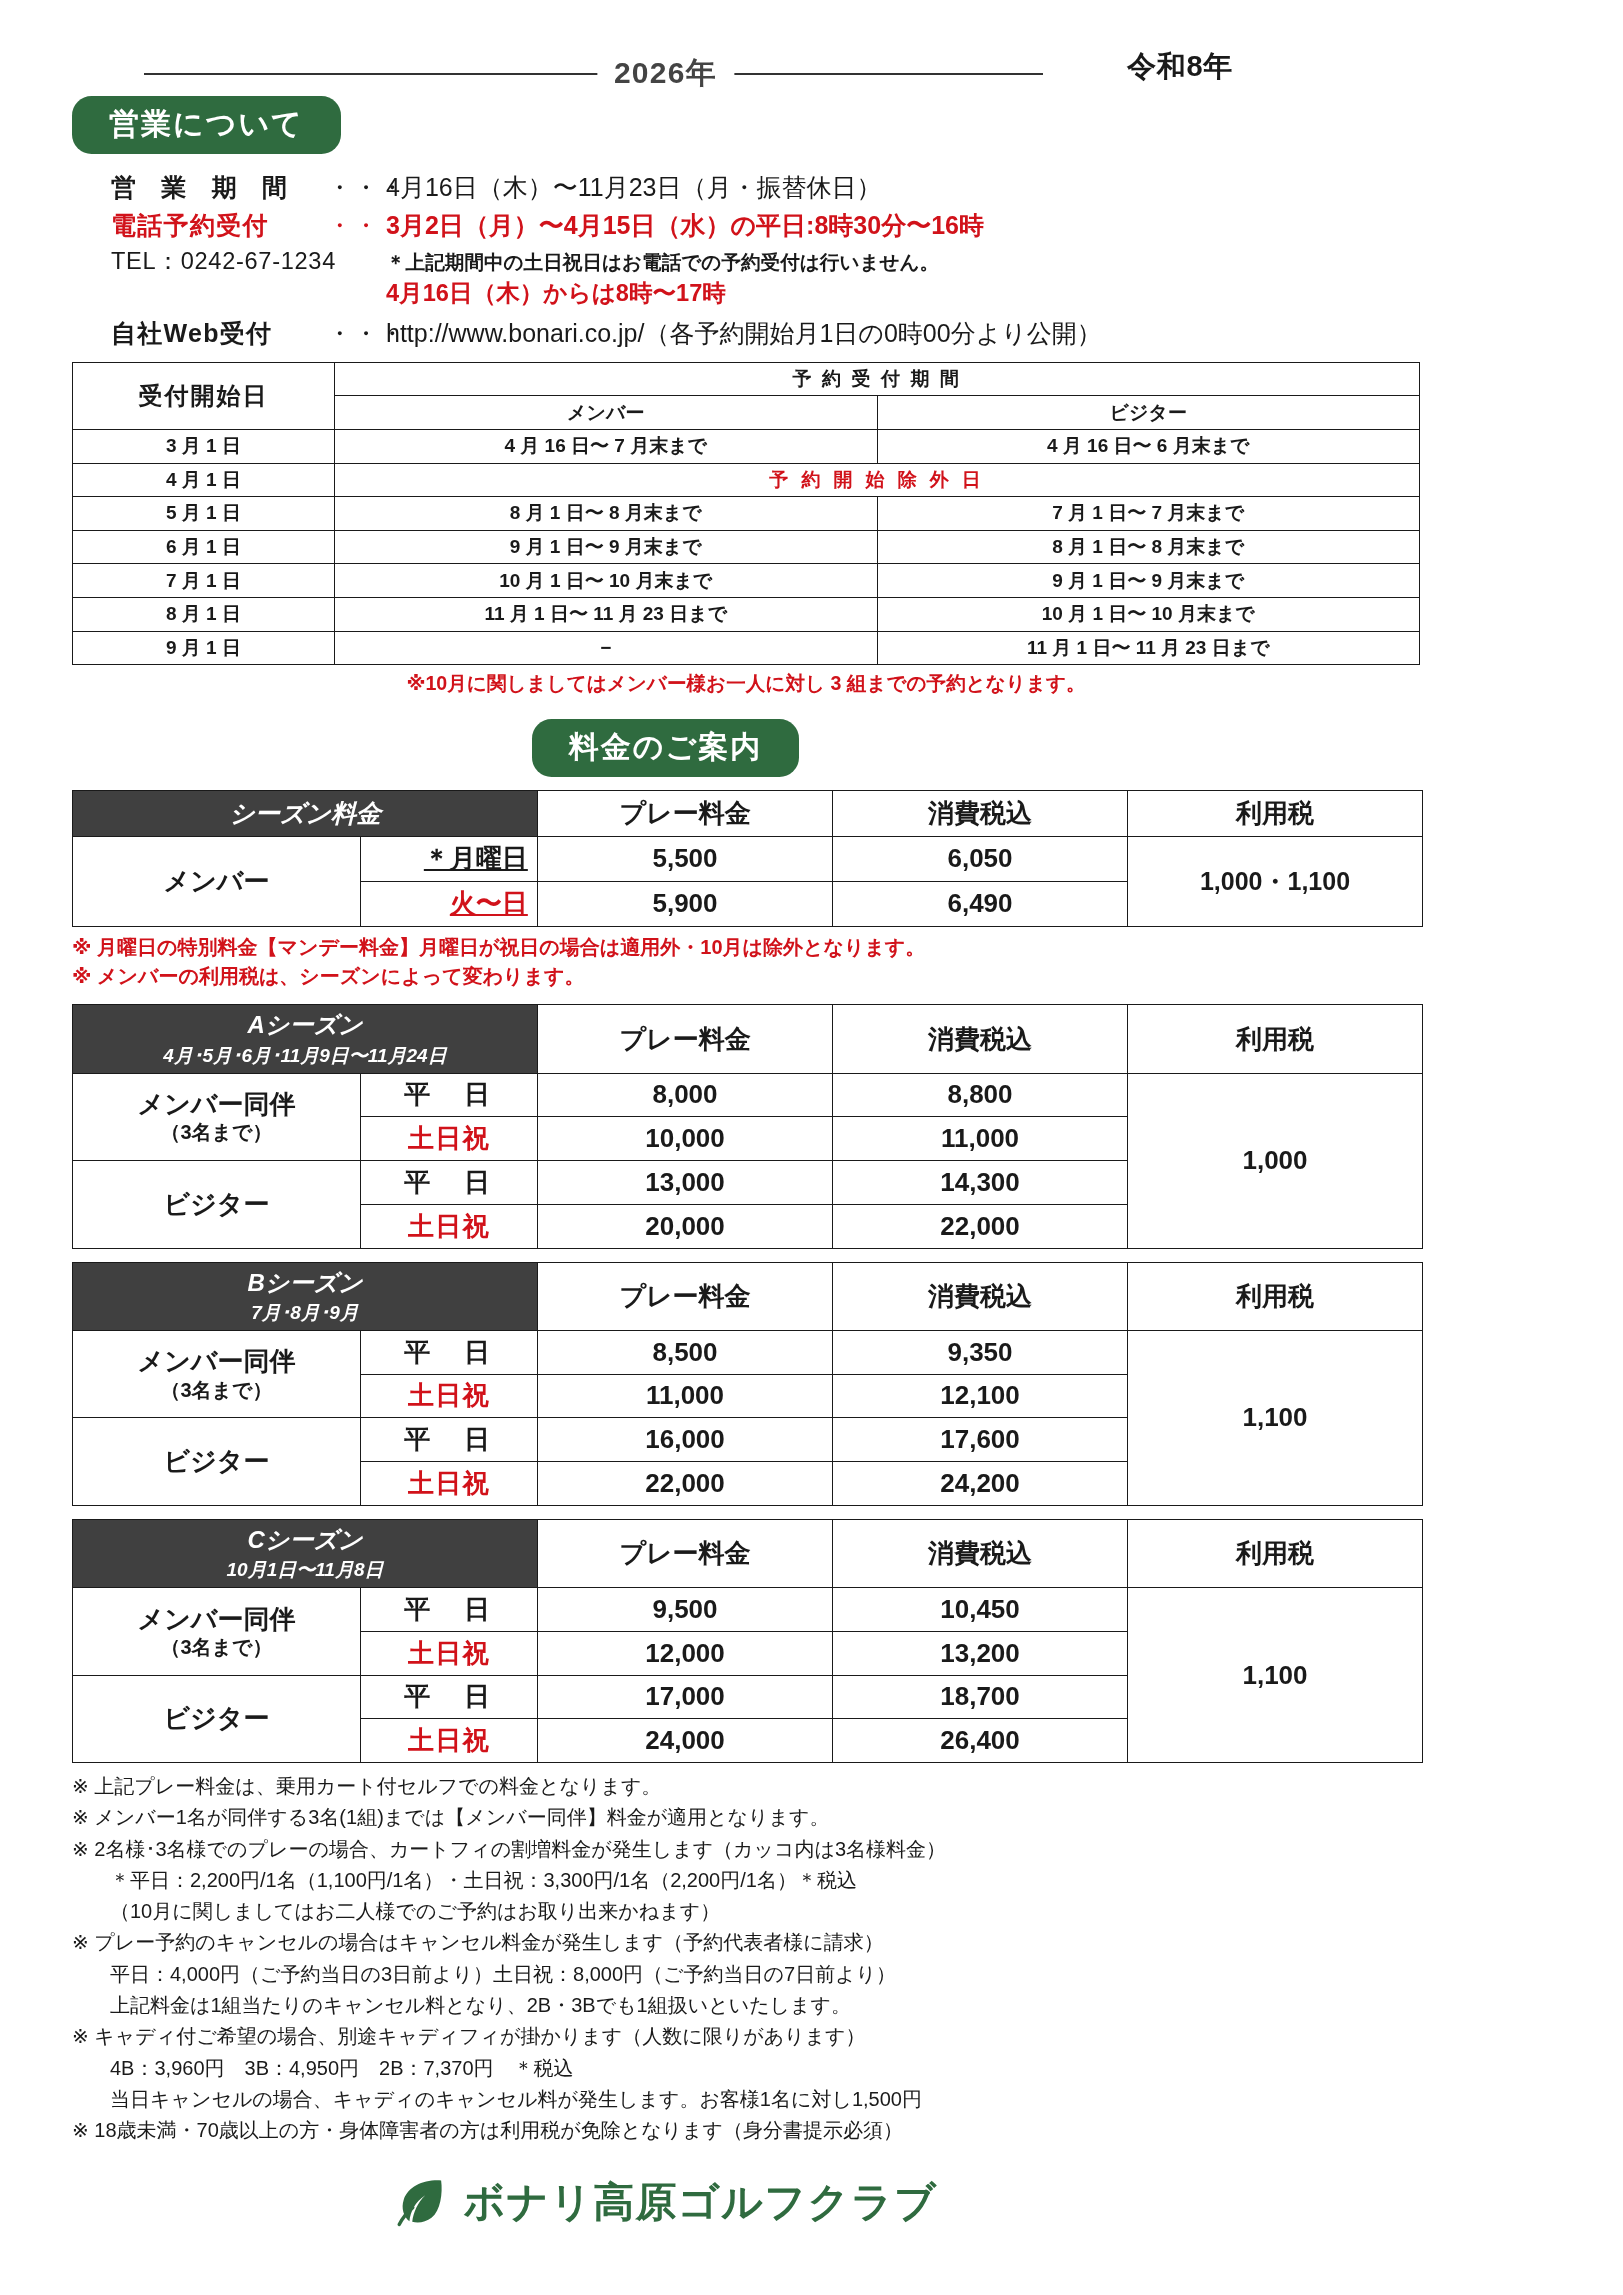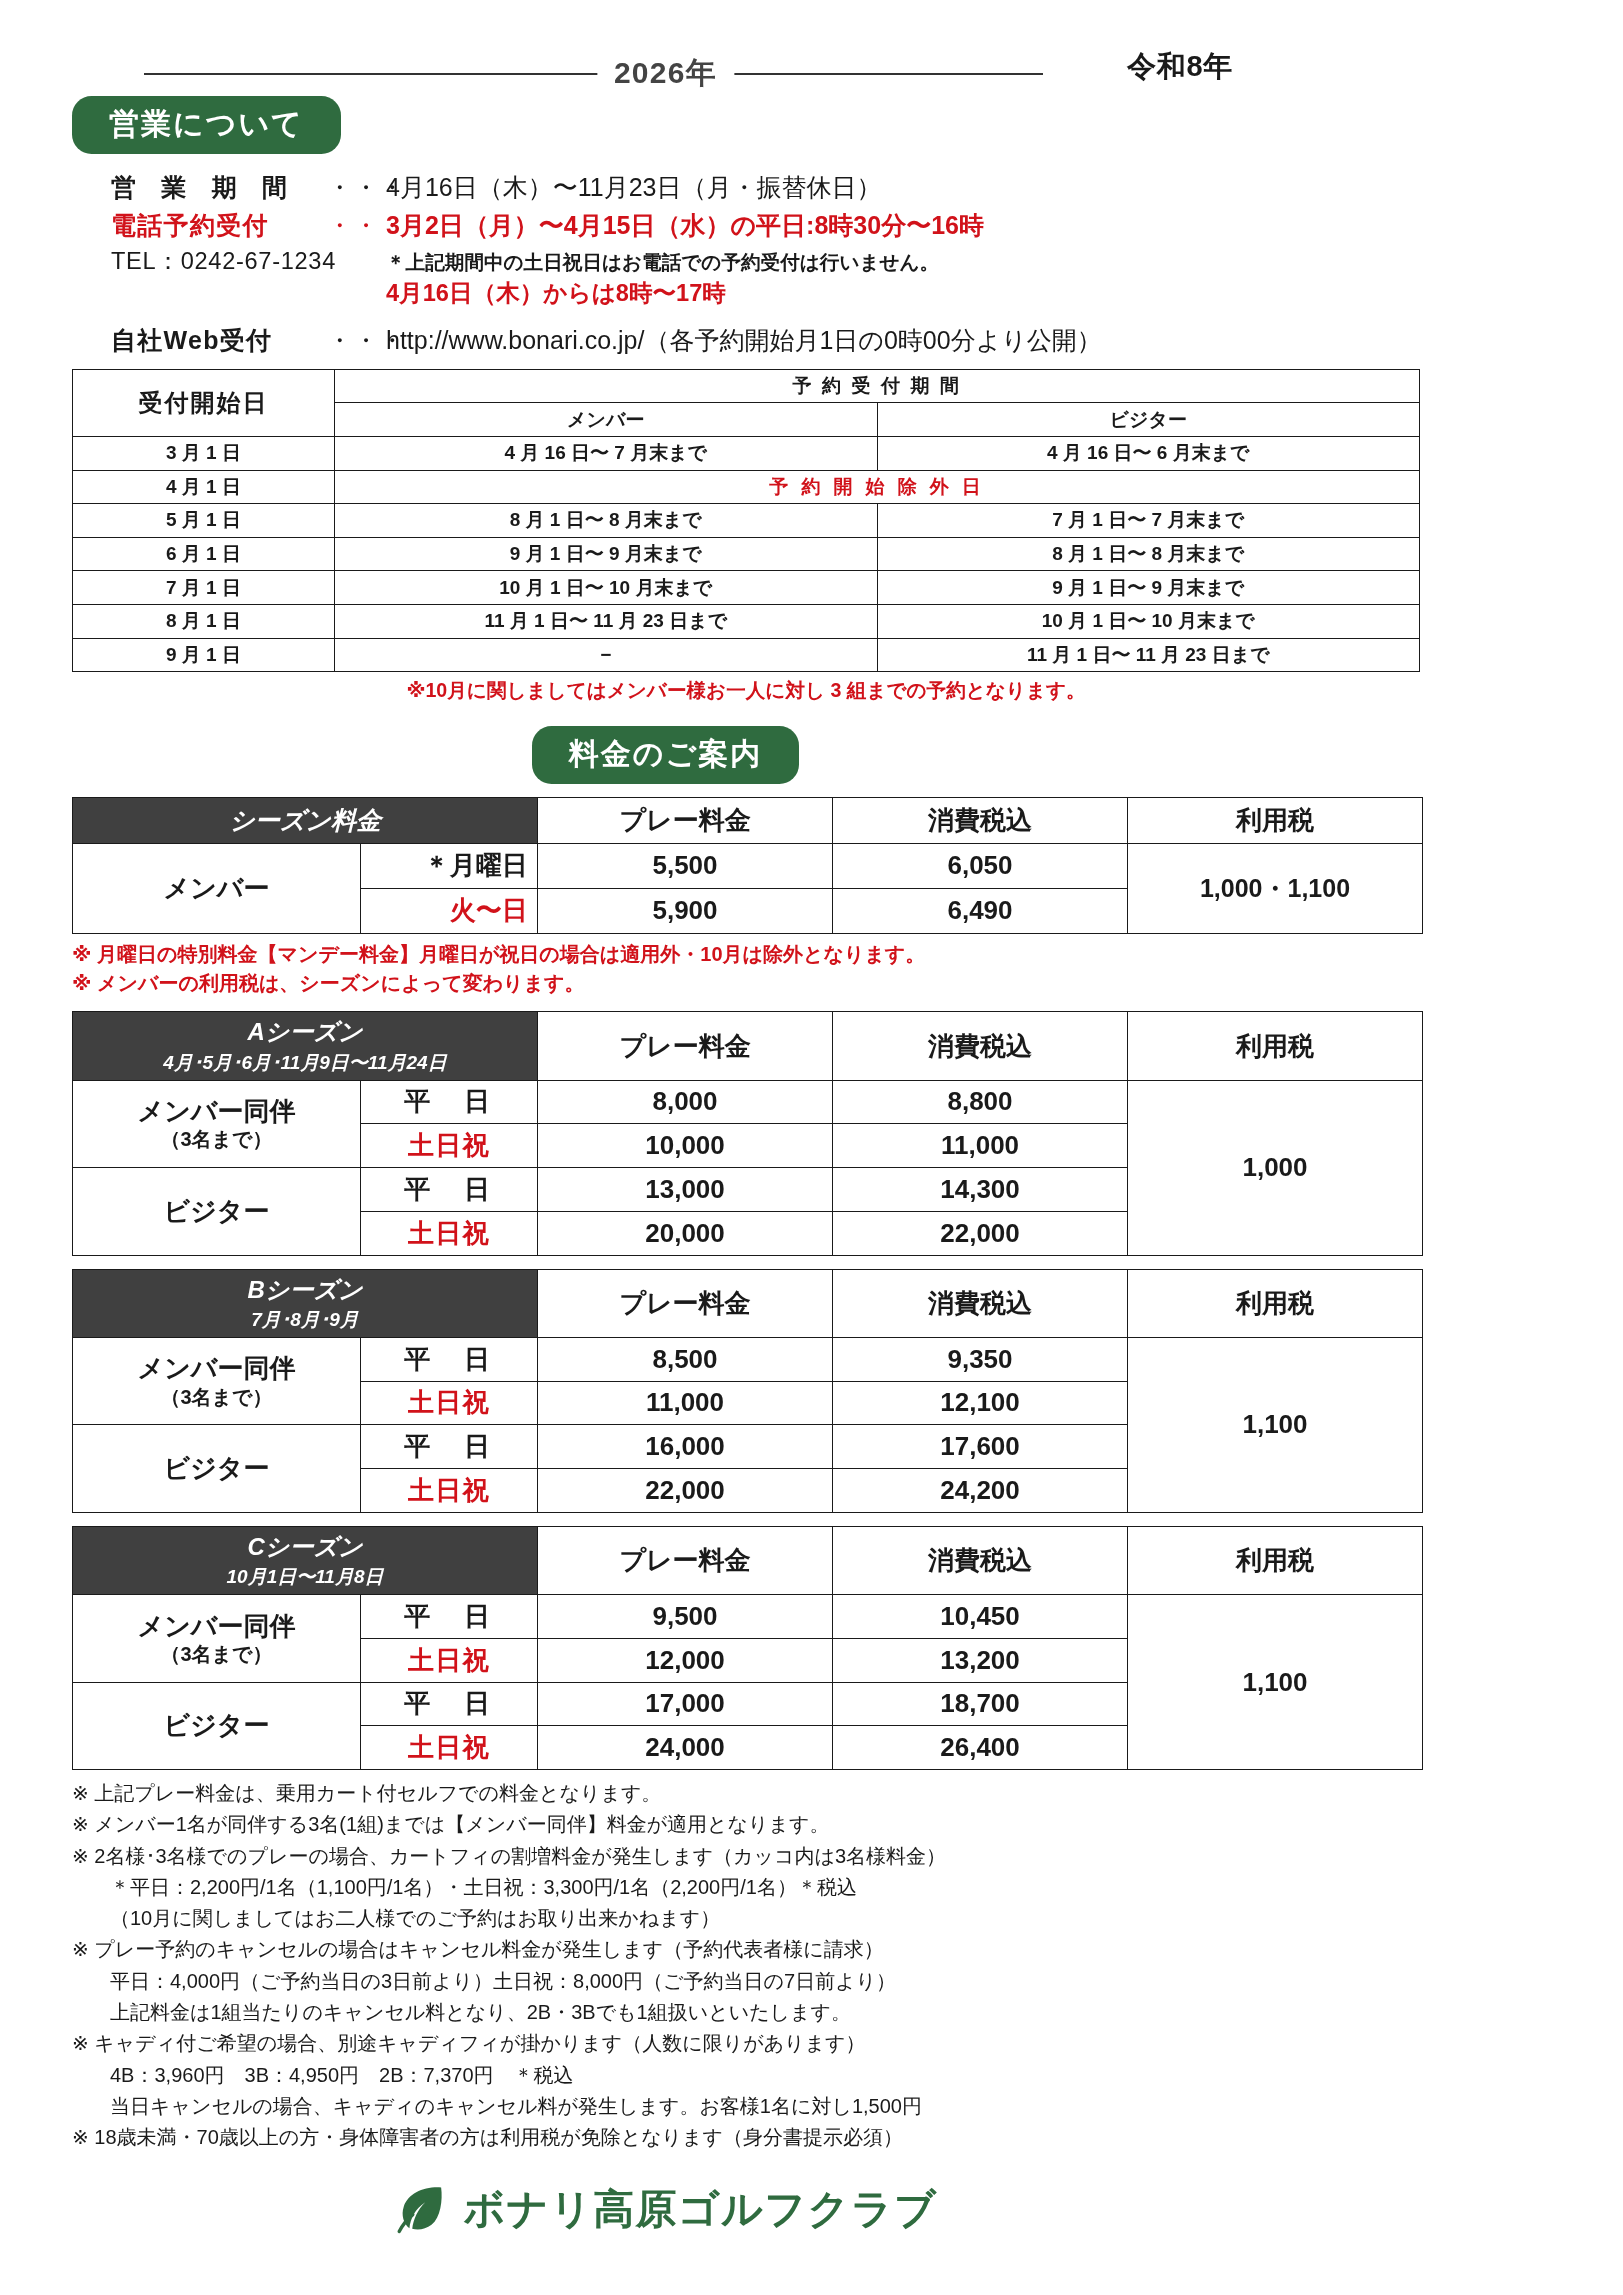--- a/index.html
+++ b/index.html
@@ -77,21 +77,21 @@
   .green-head .main { font-size: 24px; }
   .col-head { font-weight: bold; font-size: 26px; }
   .cat { font-size: 25px; font-weight: bold; line-height:1.2; }
   .cat .small { display:block; font-size: 20px; font-weight: bold; }
   .day { font-size: 24px; font-weight: bold; letter-spacing: 3.9px; }
   .day.red { color: #d1121a; letter-spacing: 1.3px;}
   .val { font-size: 26px; font-weight: bold; }
   .tax { font-size: 26px; font-weight: bold; }
 
   .member-tbl td { padding: 4.6px 0; }
-  .star-day { font-size: 23.6px; font-weight: bold; }
+  .star-day { font-size: 23.6px; font-weight: bold; text-decoration: underline; }
 
   .mid-notes { width: 1348px; margin: 6.5px auto 0 auto; color:#d1121a; font-size: 20px; font-weight: bold; line-height: 1.45; }
 
   
   .footnotes { width: 1368px; margin: 7.9px auto 0 auto; font-size: 20px; line-height: 1.5; }
   .footnotes .fn { margin-bottom: 1.3px; }
   .footnotes .ind { padding-left: 38px; }
 
   
   .footer { text-align:center; margin-top: 30px; }
@@ -125,21 +125,21 @@
       <span class="dots red">・・・</span>
       <span class="red bold">3月2日（月）〜4月15日（水）の平日:8時30分〜16時</span>
     </div>
     <div class="tel-line">
       <span class="tel">TEL：0242-67-1234</span>
       <span class="sub-col">
         <span class="note-small bold" style="display:block">＊上記期間中の土日祝日はお電話での予約受付は行いません。</span>
         <span class="red bold" style="display:block; font-size:23.6px; margin-top:2.6px;">4月16日（木）からは8時〜17時</span>
       </span>
     </div>
-    <div class="line" style="margin-top:14px">
+    <div class="line" style="margin-top:7px">
       <span class="lbl">自社Web受付</span>
       <span class="dots">・・・</span>
       <span>http://www.bonari.co.jp/（各予約開始月1日の0時00分より公開）</span>
     </div>
   </div>
 
   <table class="tbl res-tbl">
     <tbody>
         <tr>
       <td class="hdr-l" rowspan="2">受付開始日</td>

